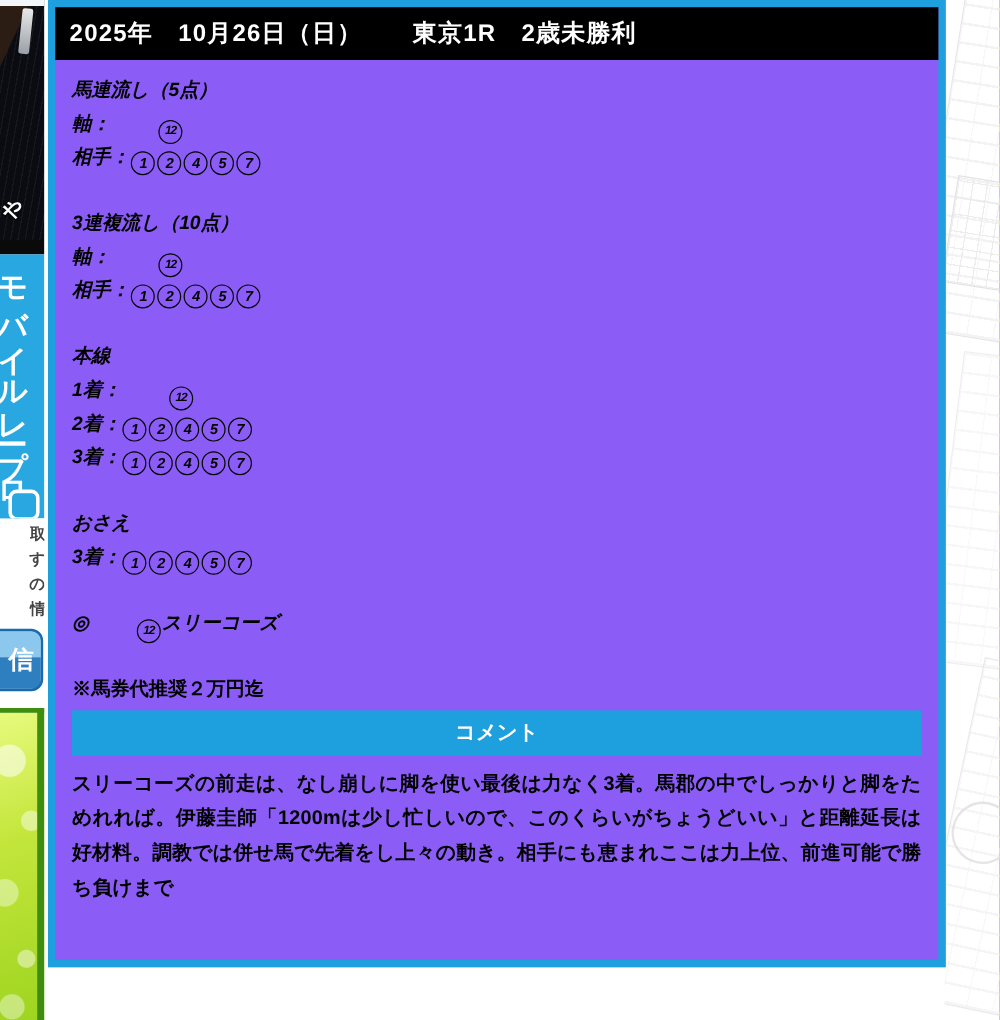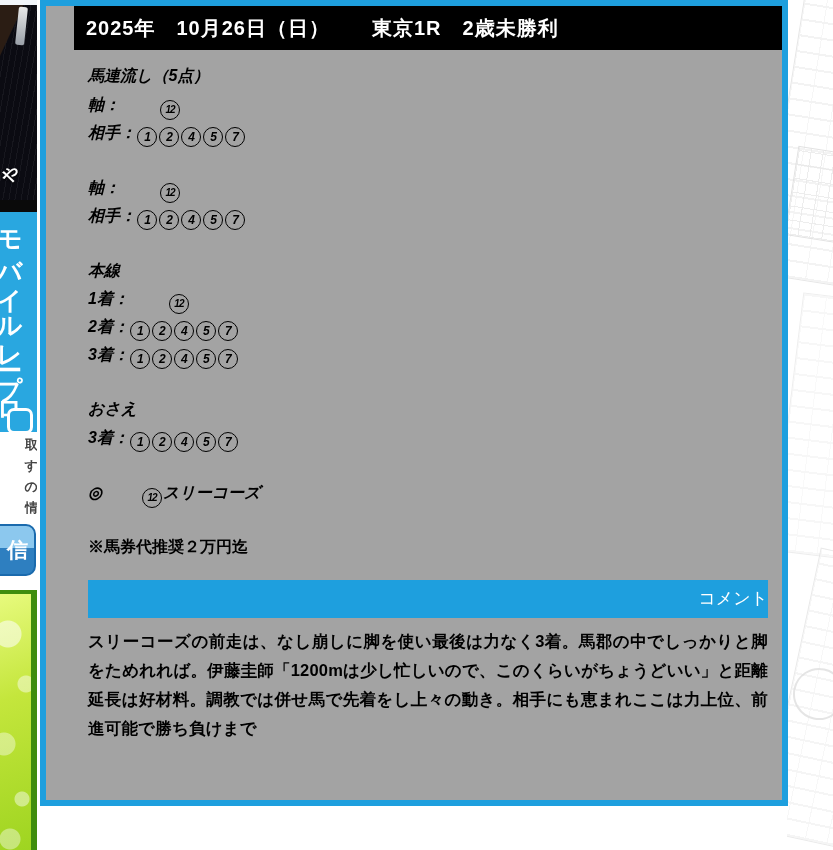--- a/index.html
+++ b/index.html
@@ -99,21 +99,21 @@
       radial-gradient(circle 8px  at 22px 205px,rgba(255,255,255,.45) 0 7px, transparent 8px),
       radial-gradient(circle 11px at 10px 245px,rgba(255,255,255,.4) 0 10px, transparent 11px),
       linear-gradient(160deg, #e7fa7d 0%, #c4e63c 40%, #9ed420 100%);
     border-top: 4px solid #3f8d0e;
   }
   .sb-green-border { position: absolute; left: 31px; top: 590px; width: 6px; height: 260px; background: #3f8d0e; }
 
   
   .main-box {
     position: absolute; left: 40px; top: 0; width: 748px; height: 806px;
-    border: 6px solid #1e9fde; background: #a3a3a3; padding-left: 28px;
+    border: 6px solid #1e9fde; background: #8b5cf6;
   }
   .main-header {
     height: 44px; background: #000; color: #fff;
     font-size: 20px; font-weight: bold; line-height: 44px;
     padding-left: 12px; letter-spacing: 1px;
     white-space: nowrap; overflow: hidden;
   }
   .content { padding: 12px 14px 0 14px; font-size: 16px; font-weight: bold; }
 
   .bet-block { margin-bottom: 27px; }
@@ -124,22 +124,22 @@
     border: 1.6px solid #000; border-radius: 50%;
     align-items: center; justify-content: center;
     font-size: 12px; font-weight: bold; vertical-align: -4px;
     letter-spacing: -1px;
   }
   .circle-num.two-digit { font-size: 10px; margin-left: 40px; }
 
   .bet-note { height: 28px; line-height: 28px; font-weight: bold; }
 
   .comment-button {
-    margin-top: 19px; height: 38px; background: #1e9fde; border: none; width: 100%;
-    color: #fff; font-size: 17px; font-weight: normal; text-align: right; line-height: 38px;
+    margin-top: 3px; height: 38px; background: #1e9fde; border: none; width: 100%;
+    color: #fff; font-size: 17px; font-weight: bold; text-align: center; line-height: 38px;
     font-family: "Liberation Sans", sans-serif; cursor: pointer; display: block;
   }
   .comment-text {
     margin-top: 9px; font-size: 16.5px; font-weight: bold; line-height: 29px;
     text-align: justify; letter-spacing: .2px;
   }
 </style>
 </head>
 <body>
 
@@ -187,20 +187,21 @@
   </div>
 
   <div class="content">
     <div>
         <div class="bet-block">
           <div class="bet-heading">馬連流し（5点）</div>
           <div class="bet-line"><span class="bet-label">軸：</span><span class="circle-num two-digit">12</span></div>
           <div class="bet-line"><span class="bet-label">相手：</span><span class="circle-num">1</span><span class="circle-num">2</span><span class="circle-num">4</span><span class="circle-num">5</span><span class="circle-num">7</span></div>
         </div>
         <div class="bet-block">
+          <div class="bet-heading">3連複流し（10点）</div>
           <div class="bet-line"><span class="bet-label">軸：</span><span class="circle-num two-digit">12</span></div>
           <div class="bet-line"><span class="bet-label">相手：</span><span class="circle-num">1</span><span class="circle-num">2</span><span class="circle-num">4</span><span class="circle-num">5</span><span class="circle-num">7</span></div>
         </div>
         <div class="bet-block">
           <div class="bet-line"><span class="bet-label">本線</span></div>
           <div class="bet-line"><span class="bet-label">1着：</span><span class="circle-num two-digit">12</span></div>
           <div class="bet-line"><span class="bet-label">2着：</span><span class="circle-num">1</span><span class="circle-num">2</span><span class="circle-num">4</span><span class="circle-num">5</span><span class="circle-num">7</span></div>
           <div class="bet-line"><span class="bet-label">3着：</span><span class="circle-num">1</span><span class="circle-num">2</span><span class="circle-num">4</span><span class="circle-num">5</span><span class="circle-num">7</span></div>
         </div>
         <div class="bet-block">

